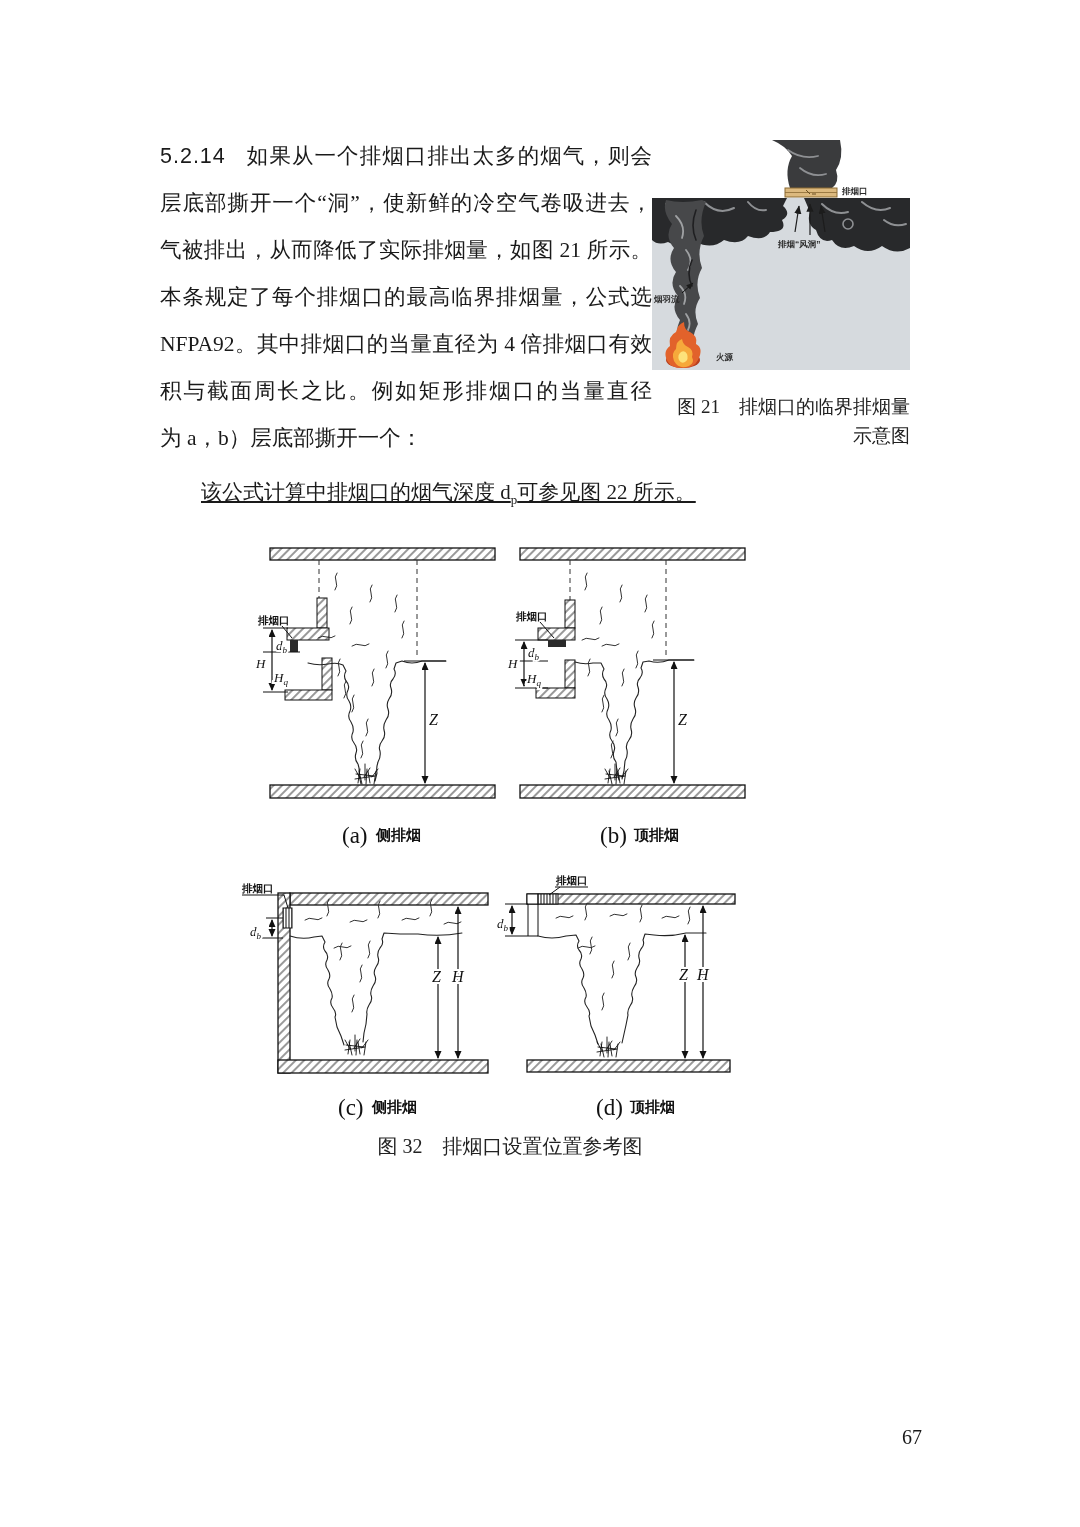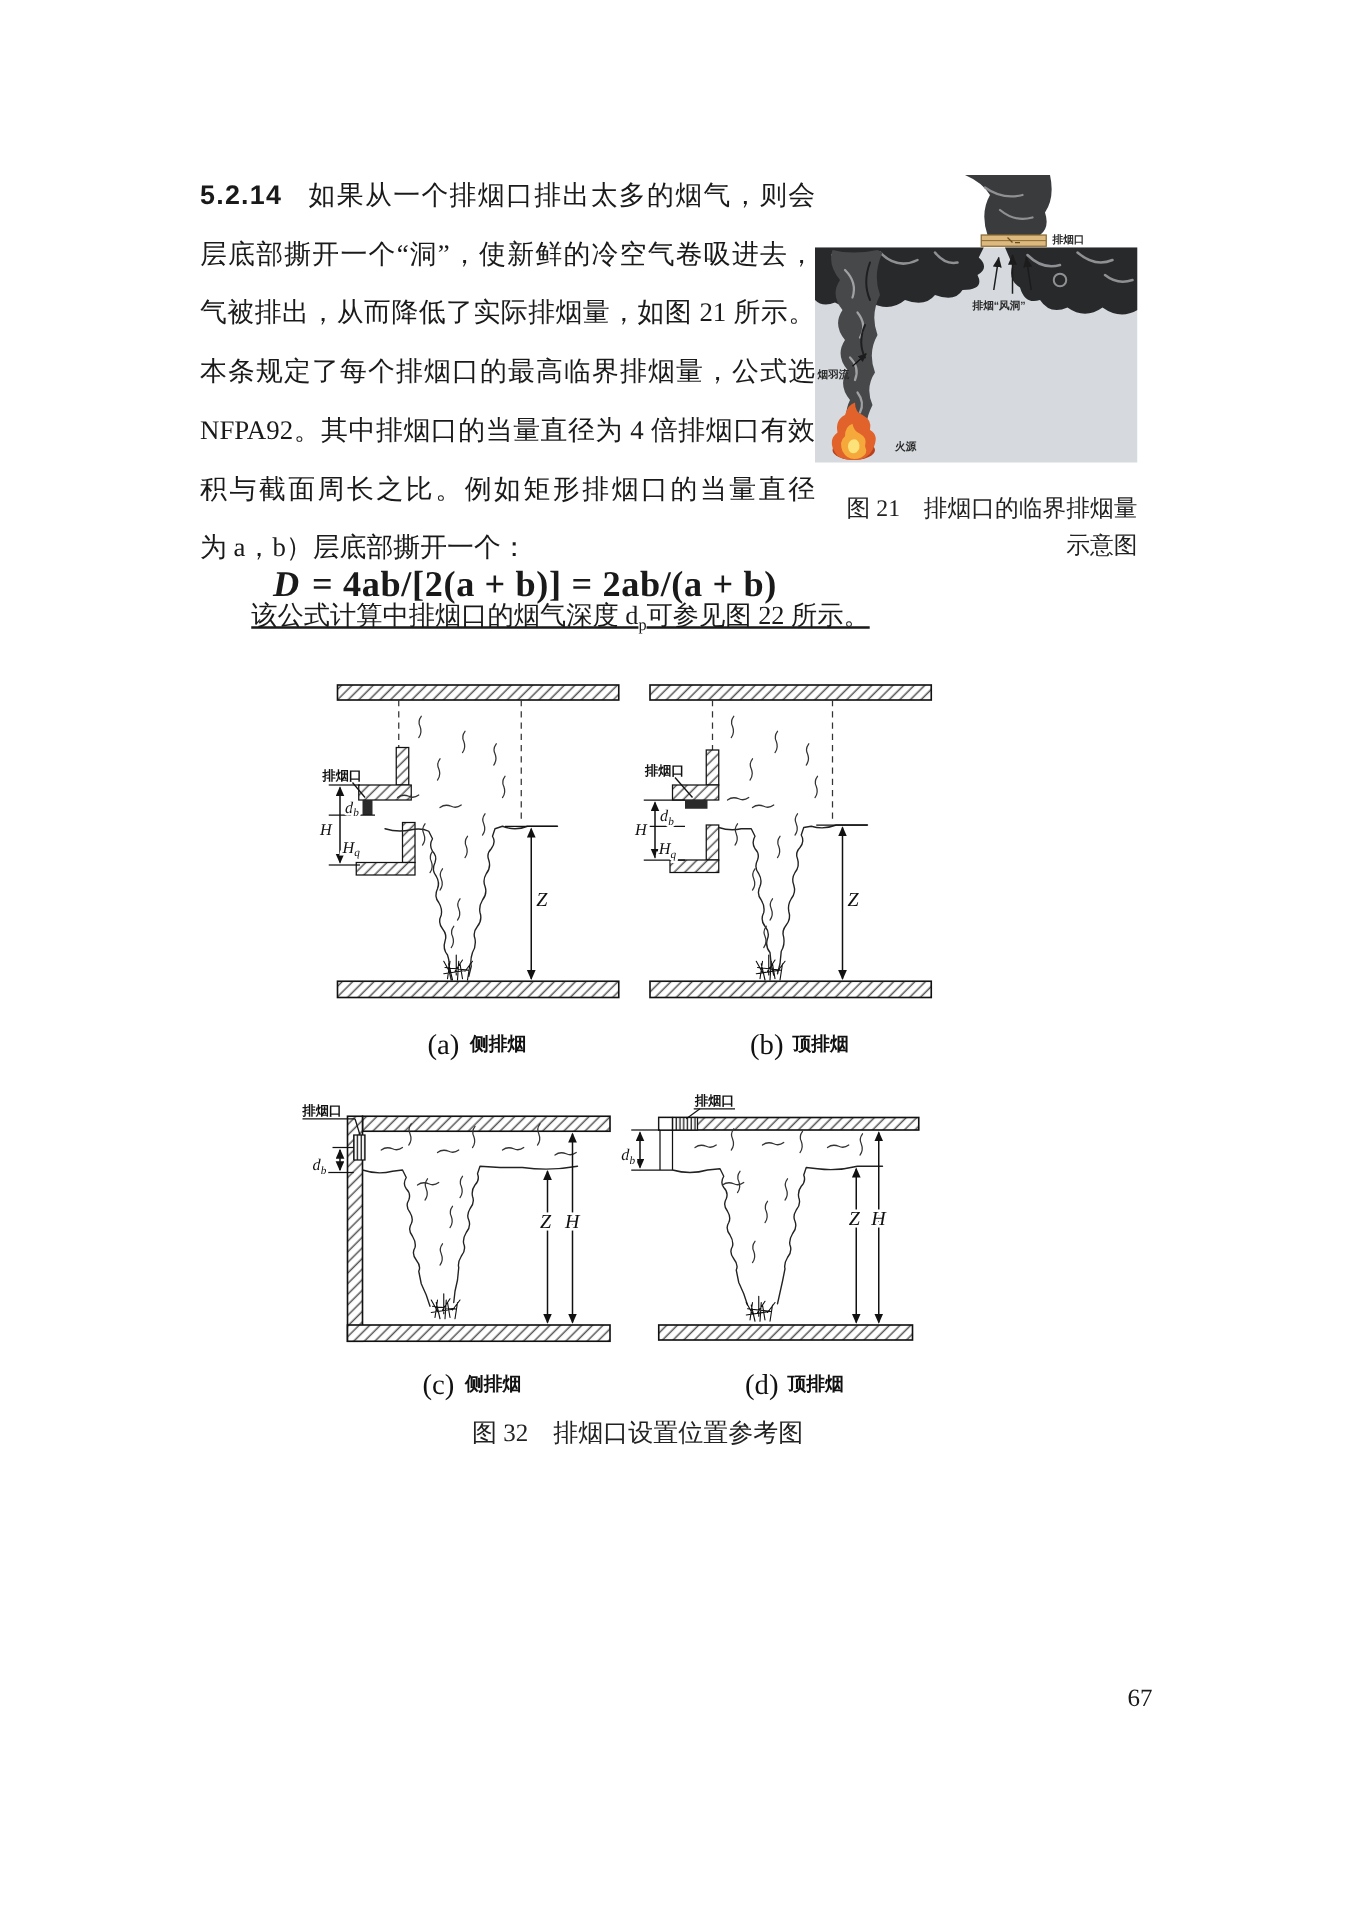--- a/index.html
+++ b/index.html
@@ -2,37 +2,37 @@
 <html><head>
 <meta charset="utf-8">
 <style>
   html,body{margin:0;padding:0;background:#888;}
   .page{position:relative;width:1080px;height:1527px;background:#ffffff;margin:0 auto;
         font-family:"Liberation Serif","DejaVu Serif",serif;color:#1a1a1a;overflow:hidden;}
   
   .bodytext{position:absolute;left:160px;top:133px;width:492px;font-size:21.5px;line-height:47px;}
   .jline{text-align:justify;text-align-last:justify;height:47px;overflow:hidden;}
   .jline.lastline{text-align-last:left;}
-  .secno{font-family:"Liberation Sans","DejaVu Sans",sans-serif;font-weight:700;letter-spacing:1px;margin-right:20px;}
+  .secno{font-family:"Liberation Sans","DejaVu Sans",sans-serif;font-weight:400;letter-spacing:1px;margin-right:20px;}
   
   .formula{position:absolute;left:170px;top:452px;width:500px;text-align:center;
            font-size:29px;font-weight:700;letter-spacing:.5px;}
   .formula i{font-style:italic;margin-right:2px;}
   
   .para2{position:absolute;left:160px;top:478px;width:620px;font-size:21px;text-decoration:underline;}
   .para2 .indent{display:inline-block;width:41px;}
   .para2 sub{font-size:13px;}
   
   .fig21{position:absolute;left:652px;top:140px;width:258px;}
   .fig21 .cap{margin-top:16px;text-align:right;font-size:19px;line-height:29px;color:#222;}
   
   .fig22{position:absolute;left:0;top:540px;}
   
   .fig22cap{position:absolute;left:160px;top:1133px;width:700px;text-align:center;font-size:20px;color:#222;}
-  .pagenum{position:absolute;right:158px;top:1348px;font-size:20px;}
+  .pagenum{position:absolute;right:158px;top:1426px;font-size:20px;}
   
   svg text{fill:#111;}
   .lbl{font:600 10.5px "Liberation Sans","DejaVu Sans",sans-serif;}
   .lbl21{font:600 8.5px "Liberation Sans","DejaVu Sans",sans-serif;fill:#2b2b2b;}
   .dim{font:italic 13px "Liberation Serif",serif;paint-order:stroke;stroke:#fff;stroke-width:4px;}
   .dimZ{font:italic 16px "Liberation Serif",serif;paint-order:stroke;stroke:#fff;stroke-width:4px;}
   .subs{font-size:9px;}
   .cappar{font:23px "Liberation Serif",serif;}
   .caplab{font:700 15px "Liberation Sans","DejaVu Sans",sans-serif;}
   .plume{stroke:#222;stroke-width:1.1;fill:none;stroke-linecap:round;stroke-linejoin:round;}
@@ -51,23 +51,20 @@
   <div class="bodytext">
     <div class="jline"><span class="secno">5.2.14</span><span>如果从一个排烟口排出太多的烟气，则会在烟</span></div>
     <div class="jline">层底部撕开一个“洞”，使新鲜的冷空气卷吸进去，随烟</div>
     <div class="jline">气被排出，从而降低了实际排烟量，如图 21 所示。因此，</div>
     <div class="jline">本条规定了每个排烟口的最高临界排烟量，公式选自</div>
     <div class="jline">NFPA92。其中排烟口的当量直径为 4 倍排烟口有效截面</div>
     <div class="jline">积与截面周长之比。例如矩形排烟口的当量直径 D(宽高</div>
     <div class="jline lastline">为 a，b）层底部撕开一个：</div>
   </div>
 
-  <div class="formula">
-    <i>D</i><span> = 4ab/[2(a + b)] = 2ab/(a + b)</span>
-  </div>
 
   <div class="para2">
     <span class="indent"></span><span>该公式计算中排烟口的烟气深度 d</span><sub>p</sub><span>可参见图 22 所示。</span>
   </div>
 
   <div class="fig21">
     <svg width="258" height="232" viewBox="0 0 258 232">
       <defs>
         <marker id="ar21" markerWidth="8" markerHeight="7" refX="6.5" refY="3" orient="auto">
           <path d="M0,0 L7,3 L0,6 z" fill="#1c1c1c"></path>

